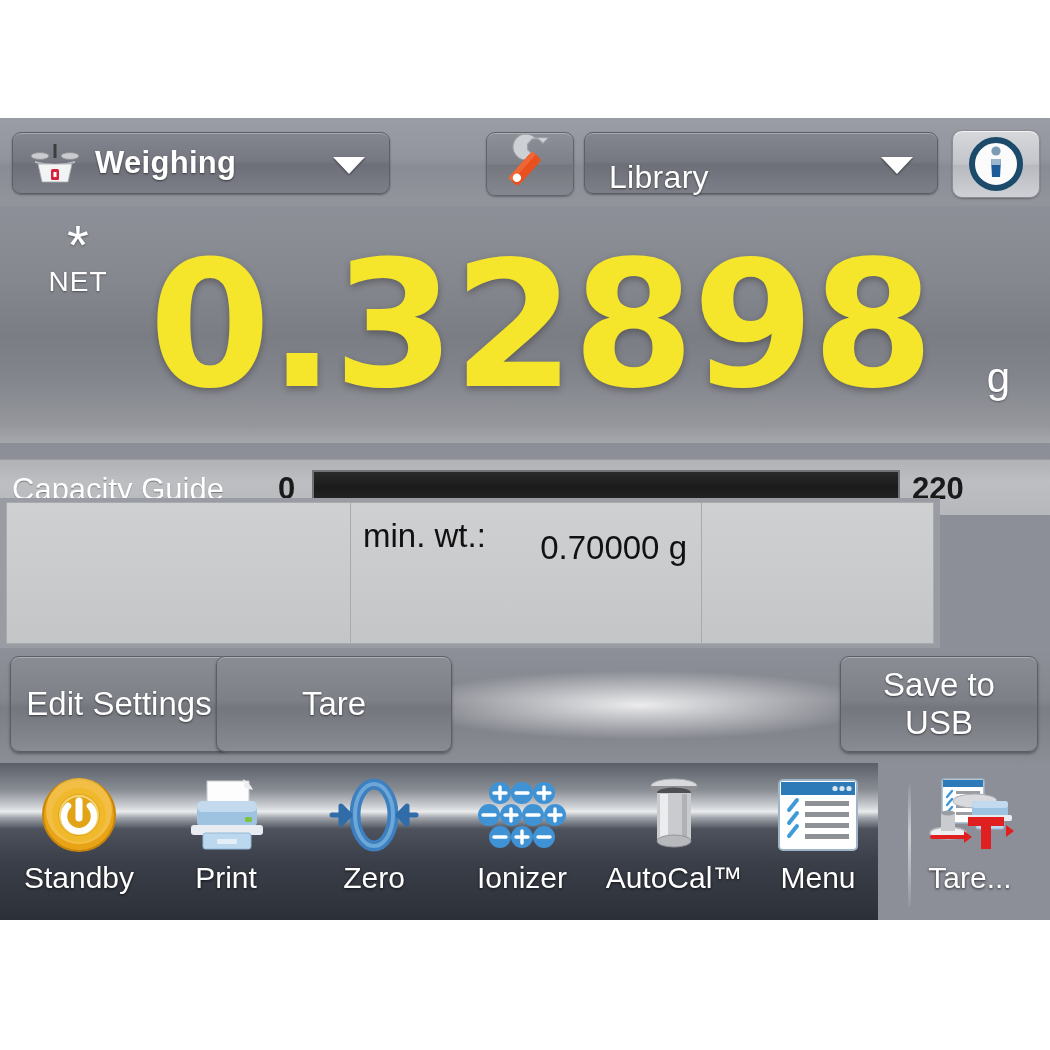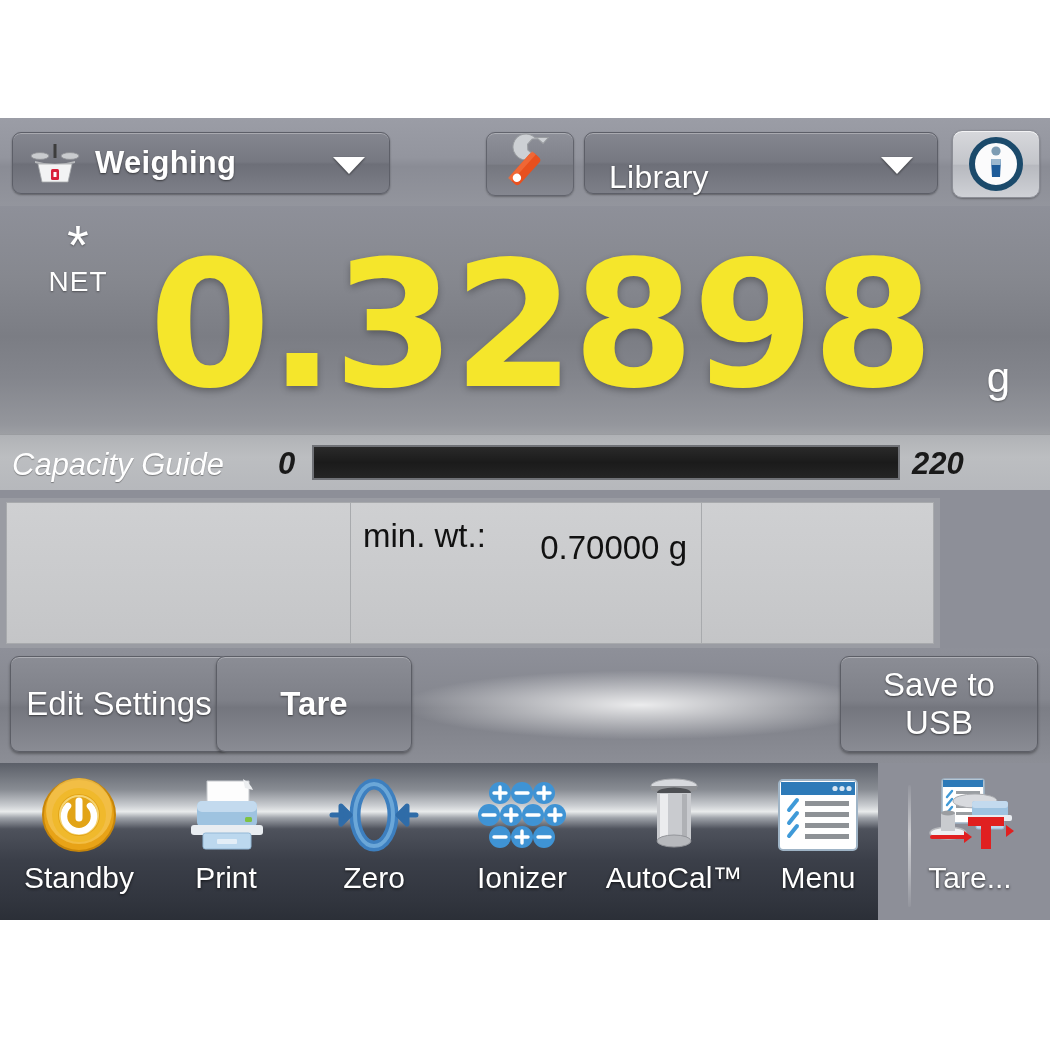--- a/index.html
+++ b/index.html
@@ -149,25 +149,24 @@
     right: 40px;
     top: 148px;
     color: #ffffff;
     font-size: 42px;
     text-shadow: 0 1px 2px rgba(0,0,0,0.4);
   }
 
   
   .capacity-row {
     position: absolute;
-    left: 0; top: 316px;
+    left: 0; top: 341px;
     width: 1050px; height: 55px;
     background: linear-gradient(to bottom, #b0b2b6 0%, #bcbec1 40%, #b6b8bc 100%);
     border-top: 1px solid #9a9ca0;
-    font-style: italic;
   }
   #capacity-label {
     position: absolute;
     left: 12px; top: 12px;
     font-size: 31px;
     color: #ffffff;
     text-shadow: 0 1px 1px rgba(0,0,0,0.35);
   }
   #capacity-min {
     position: absolute;
@@ -253,21 +252,21 @@
     display: flex;
     align-items: center;
     justify-content: center;
     color: #ffffff;
     font-size: 33px;
     text-shadow: 0 1px 2px rgba(0,0,0,0.55);
     line-height: 38px;
     text-align: center;
   }
   #btn-edit-settings { left: 10px;  width: 218px; }
-  #btn-tare         { left: 216px; width: 196px; font-weight: bold; }
+  #btn-tare         { left: 216px; width: 236px; }
   #btn-save-usb     { left: 840px; width: 198px; }
 
   
   .toolbar {
     position: absolute;
     left: 0; top: 645px;
     width: 878px; height: 157px;
     background: linear-gradient(to bottom,
         #5b5f68 0%, #888c93 17%, #c9ccd0 27%, #e9ebec 31%,
         #9ea2a9 35%, #4e525c 42%, #3b3f49 62%, #31353e 88%, #2b2f37 100%);

